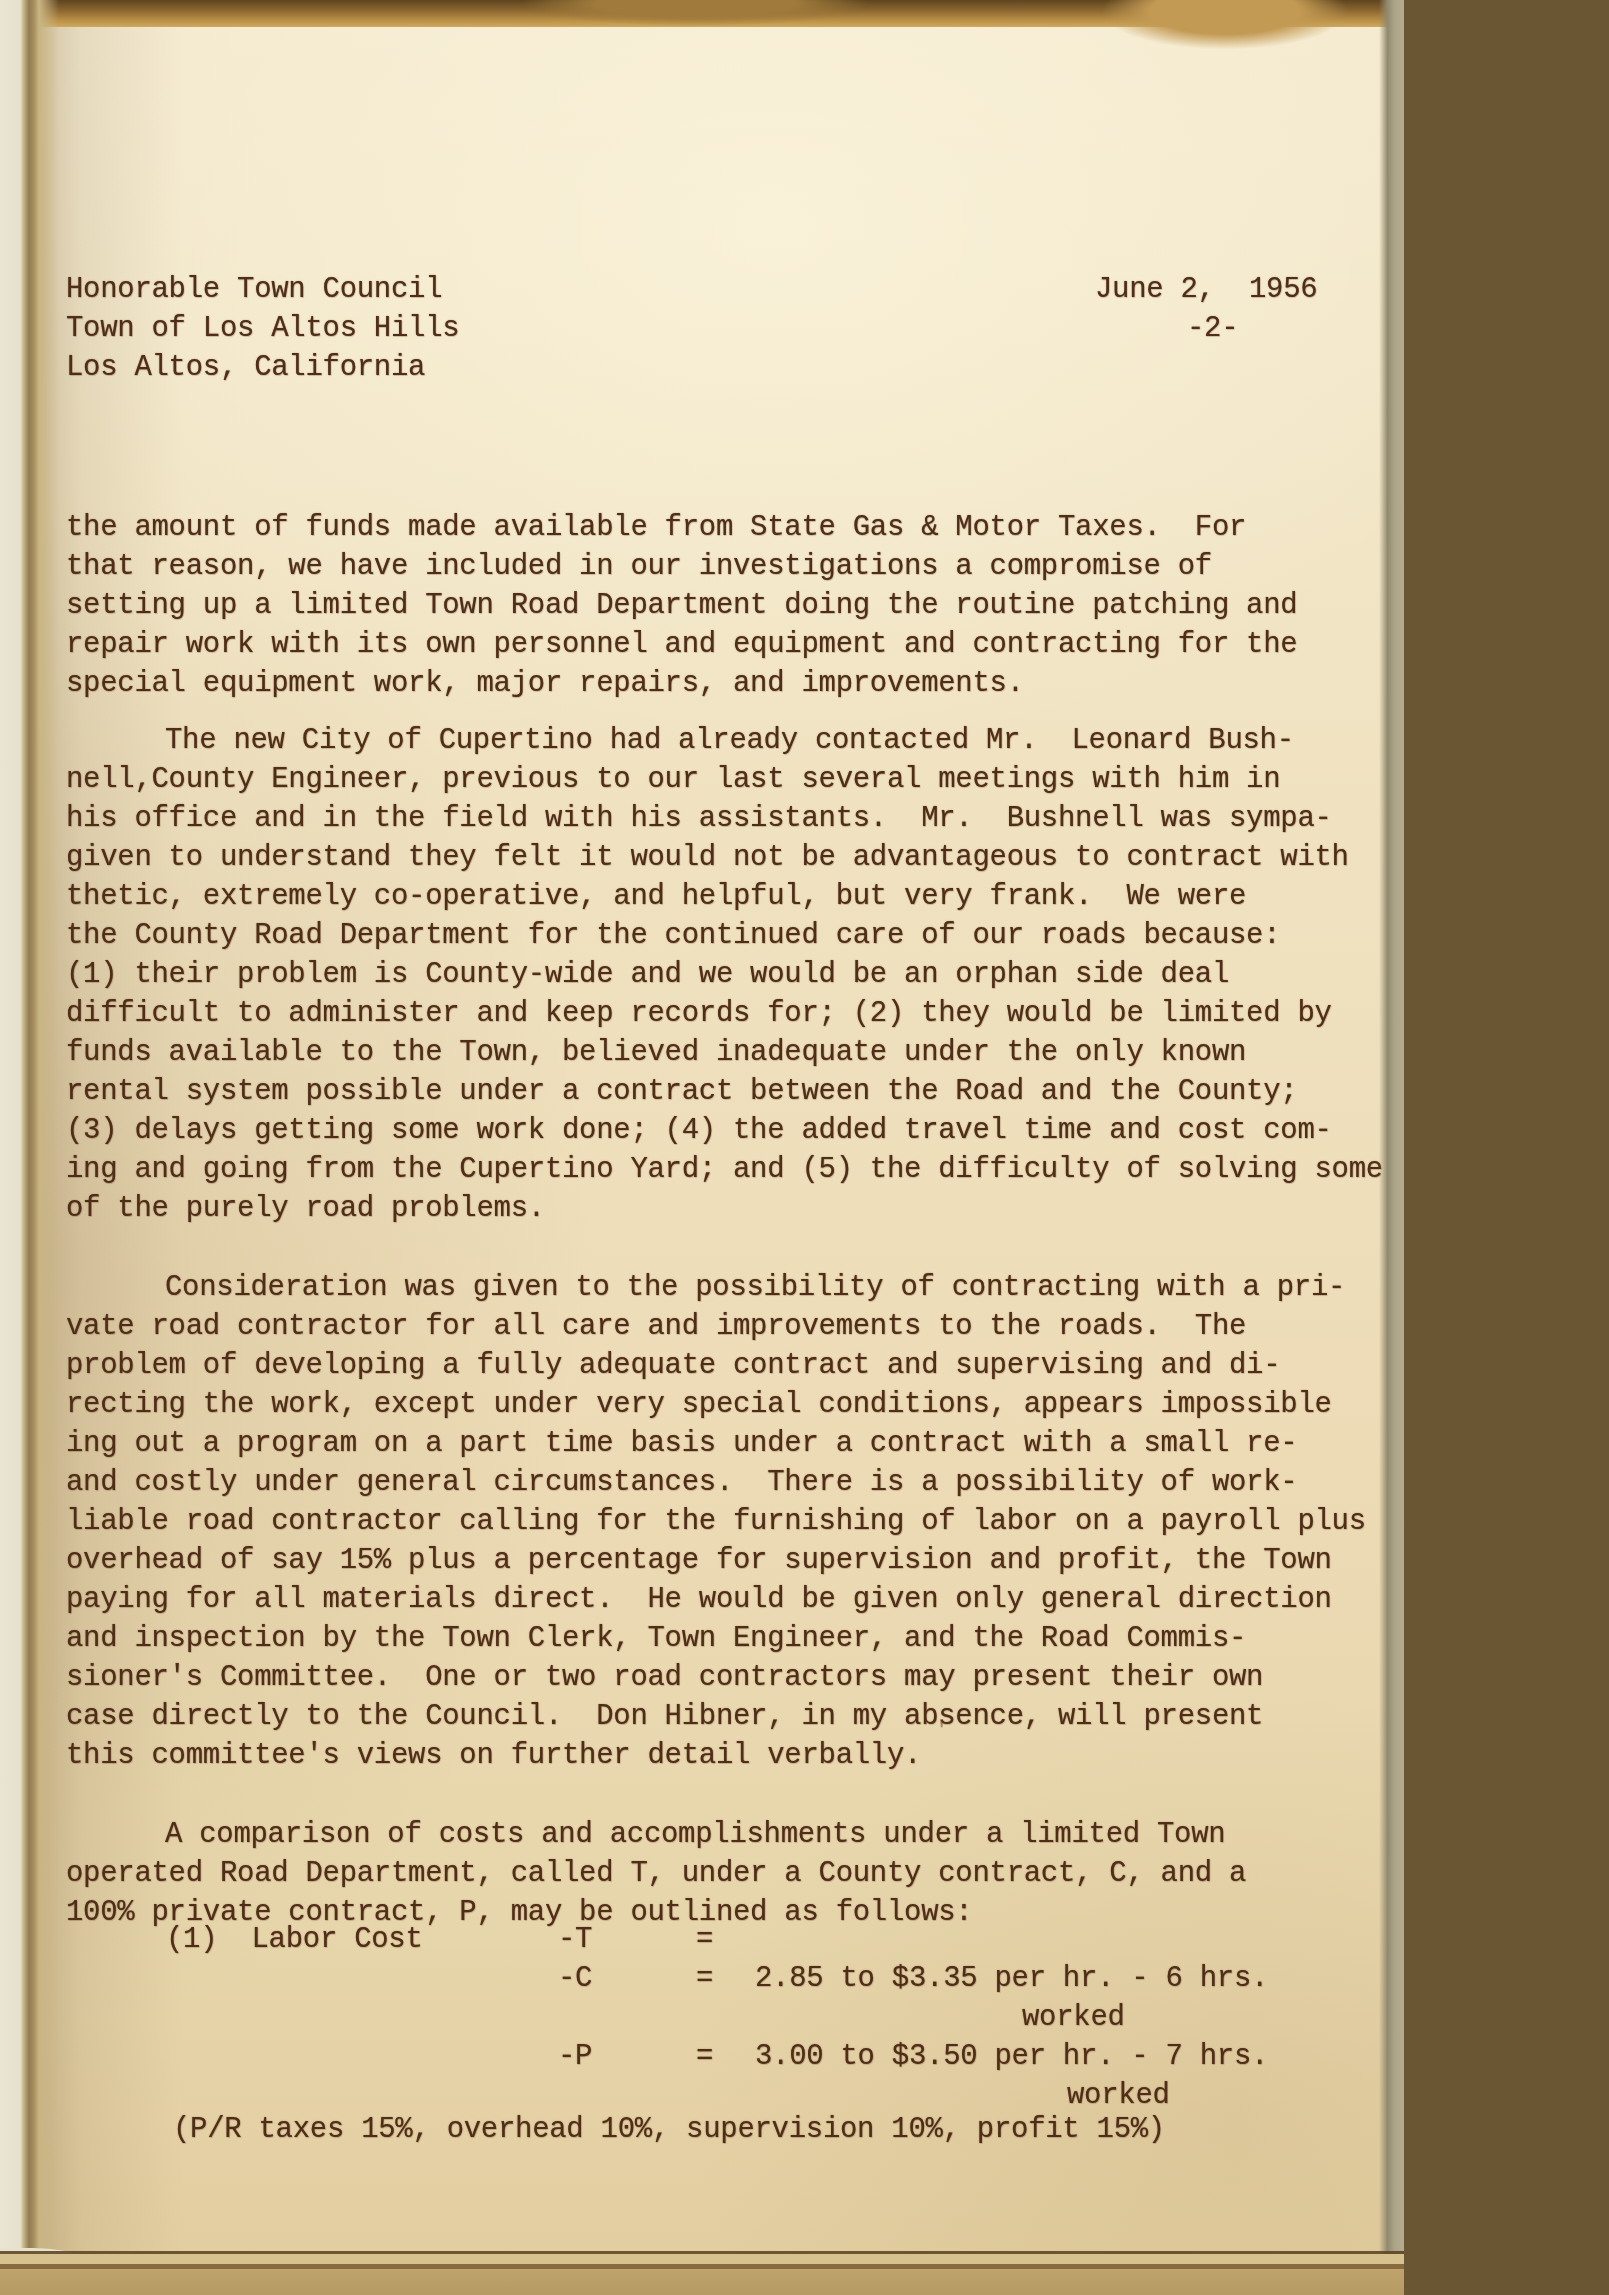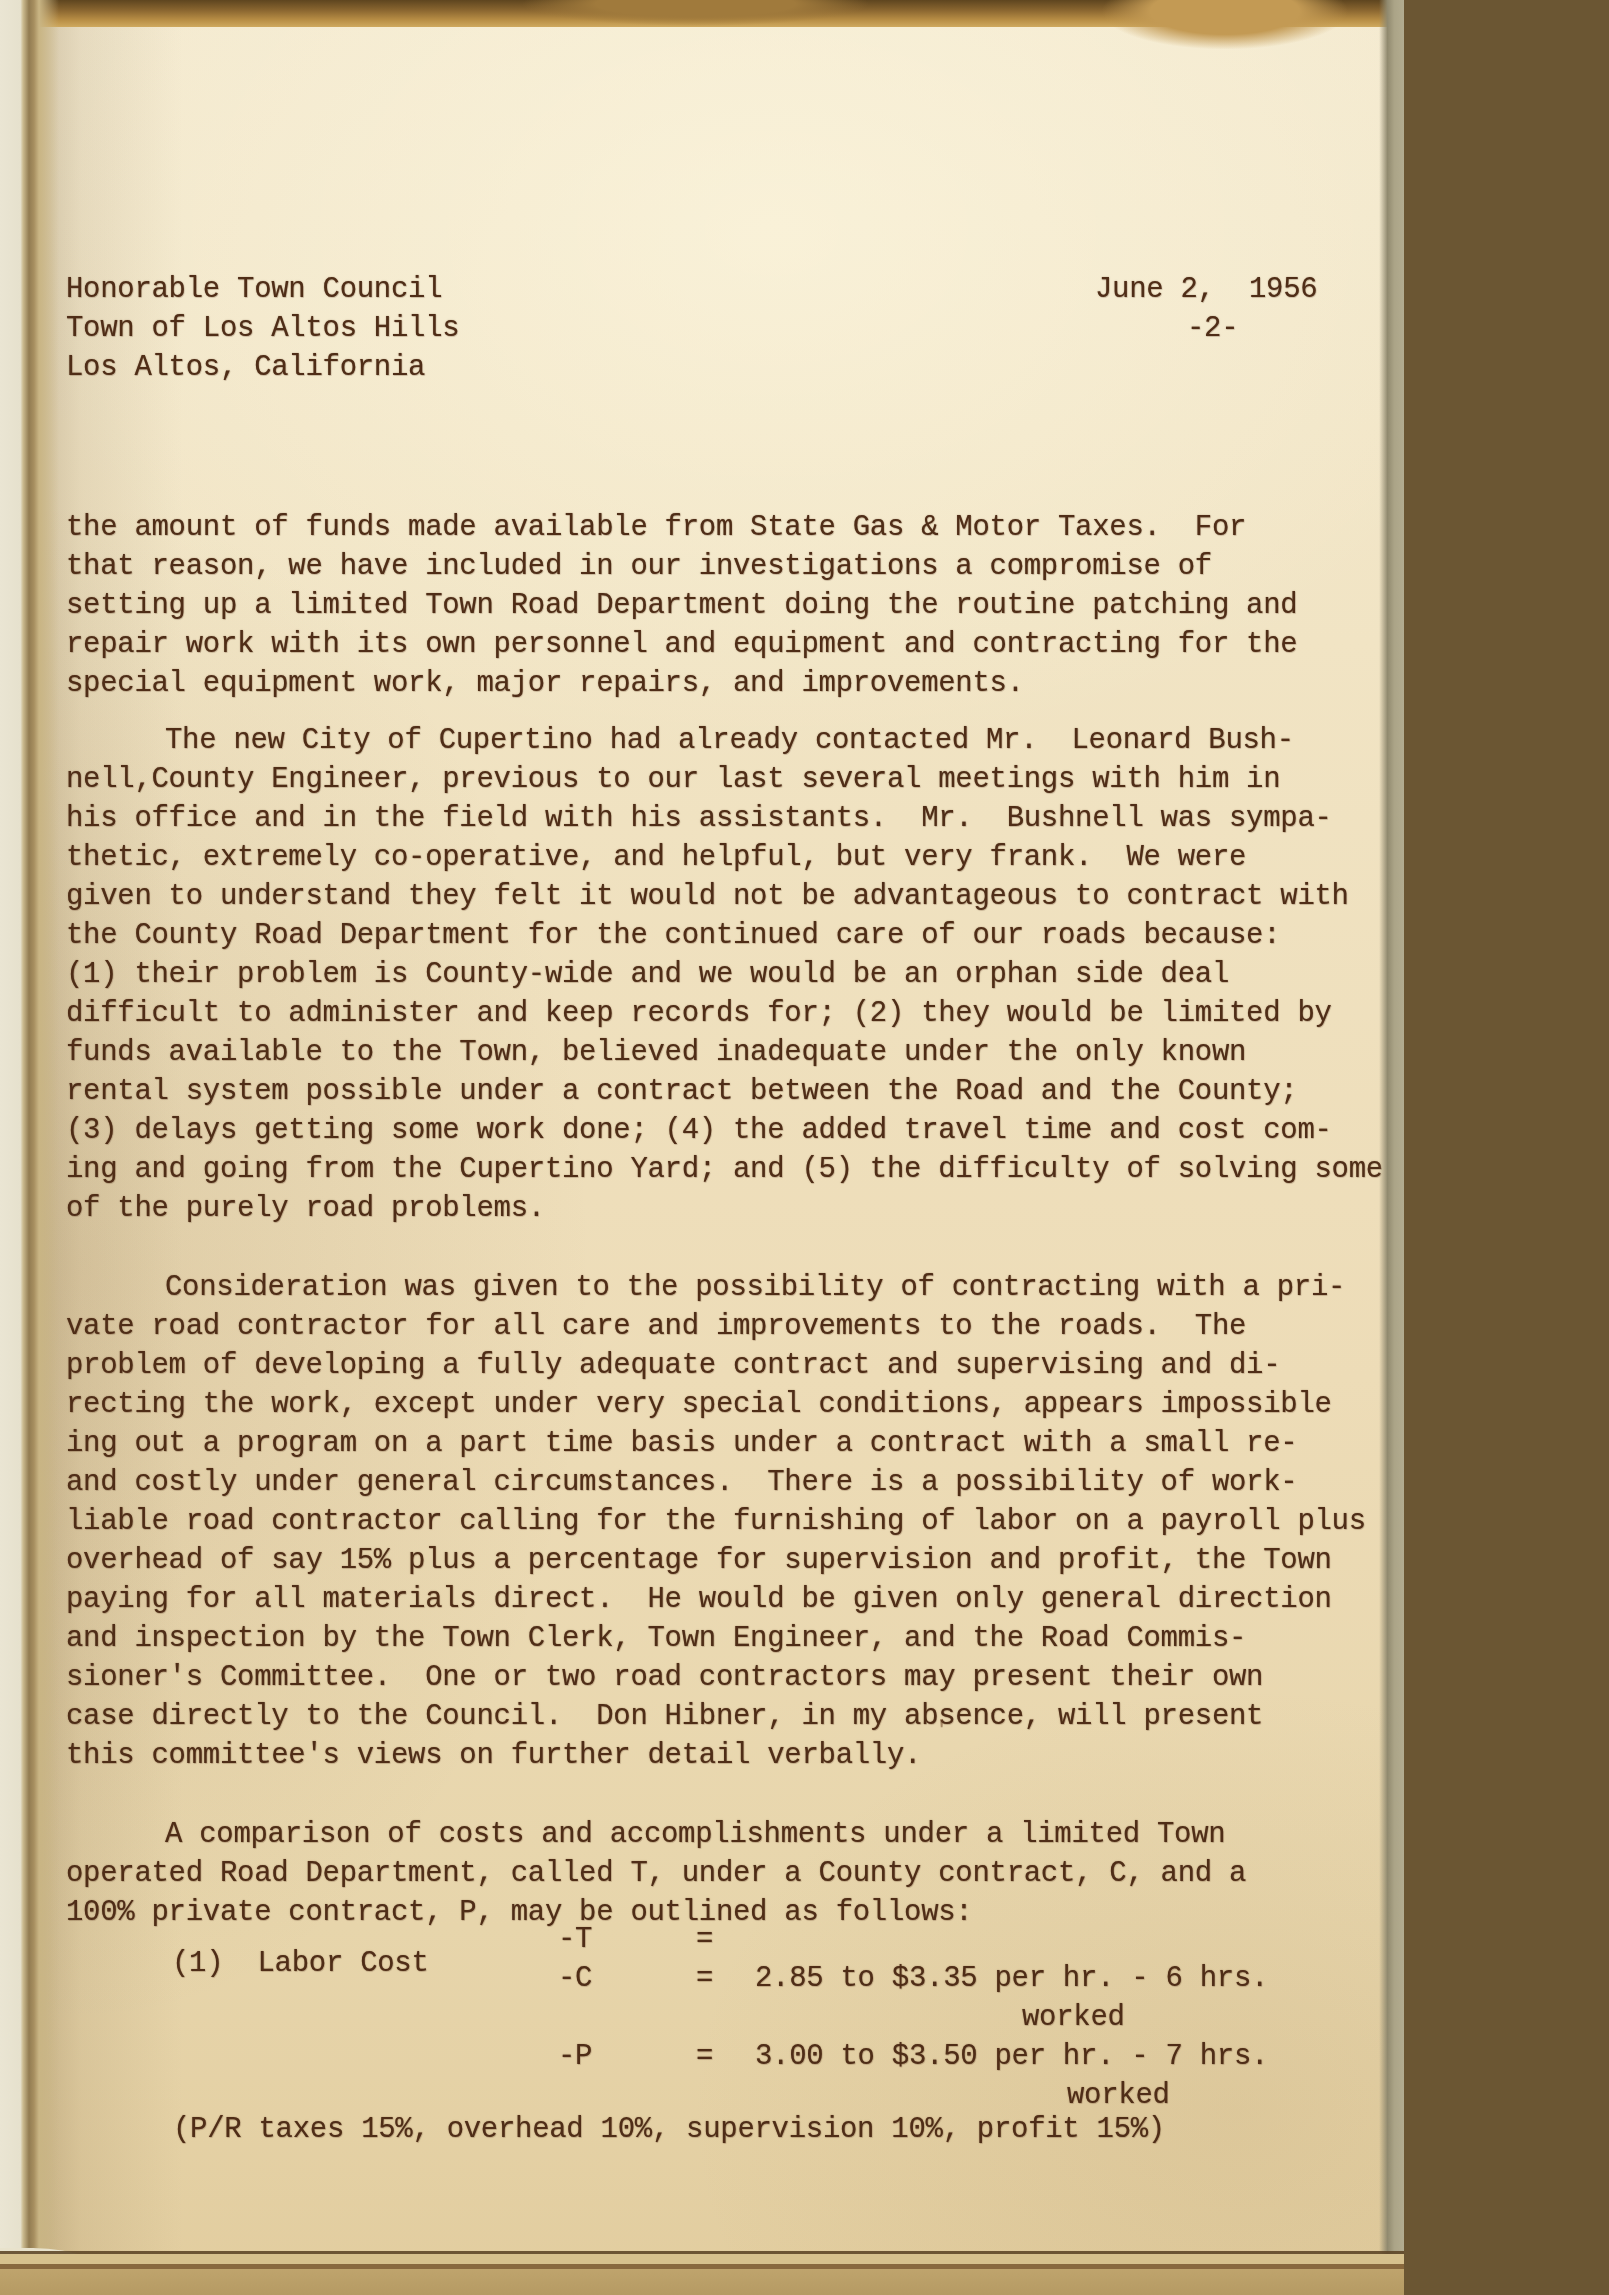--- a/index.html
+++ b/index.html
@@ -67,21 +67,21 @@
   }
   .tline{height:39px;line-height:39px;white-space:pre;}
   .tline.ind{padding-left:99px;margin-top:15px;}
   .addr{position:absolute;left:66px;top:270px;}
   .date{position:absolute;left:1095px;top:270px;height:39px;line-height:39px;white-space:pre;}
   .pagenum{position:absolute;left:1187px;top:309px;height:39px;line-height:39px;white-space:pre;}
   .para{position:absolute;left:66px;}
   .ctable{position:absolute;left:66px;top:1920px;width:1443px;}
   .trow{position:relative;height:39px;line-height:39px;}
   .trow span{position:absolute;white-space:pre;top:0;}
-  .ct-label{left:106px;margin-top:24px;}
+  .ct-label{left:100px;}
   .ct-key{left:492px;}
   .ct-eq{left:630px;}
   .ct-val{left:675px;}
   .ct-val.v2{left:689px;}
   .ct-val.cont{left:956px;}
   .ct-val.cont2{left:1001px;}
   .footnote{position:absolute;left:173px;top:2110px;height:39px;line-height:39px;white-space:pre;}
   .stray{
     position:absolute;left:934px;top:1717px;
     font-size:25.5px;color:rgba(110,70,40,0.55);text-shadow:none;
@@ -108,22 +108,22 @@
           <div class="tline">the amount of funds made available from State Gas &amp; Motor Taxes.  For</div>
           <div class="tline">that reason, we have included in our investigations a compromise of</div>
           <div class="tline">setting up a limited Town Road Department doing the routine patching and</div>
           <div class="tline">repair work with its own personnel and equipment and contracting for the</div>
           <div class="tline">special equipment work, major repairs, and improvements.</div>
         </div>
         <div class="para" style="top: 706px;">
           <div class="tline ind">The new City of Cupertino had already contacted Mr.  Leonard Bush-</div>
           <div class="tline">nell,County Engineer, previous to our last several meetings with him in</div>
           <div class="tline">his office and in the field with his assistants.  Mr.  Bushnell was sympa-</div>
+          <div class="tline">given to understand they felt it would not be advantageous to contract with</div>
           <div class="tline">thetic, extremely co-operative, and helpful, but very frank.  We were</div>
-          <div class="tline">given to understand they felt it would not be advantageous to contract with</div>
           <div class="tline">the County Road Department for the continued care of our roads because:</div>
           <div class="tline">(1) their problem is County-wide and we would be an orphan side deal</div>
           <div class="tline">difficult to administer and keep records for; (2) they would be limited by</div>
           <div class="tline">funds available to the Town, believed inadequate under the only known</div>
           <div class="tline">rental system possible under a contract between the Road and the County;</div>
           <div class="tline">(3) delays getting some work done; (4) the added travel time and cost com-</div>
           <div class="tline">ing and going from the Cupertino Yard; and (5) the difficulty of solving some</div>
           <div class="tline">of the purely road problems.</div>
         </div>
         <div class="para" style="top: 1253px;">

